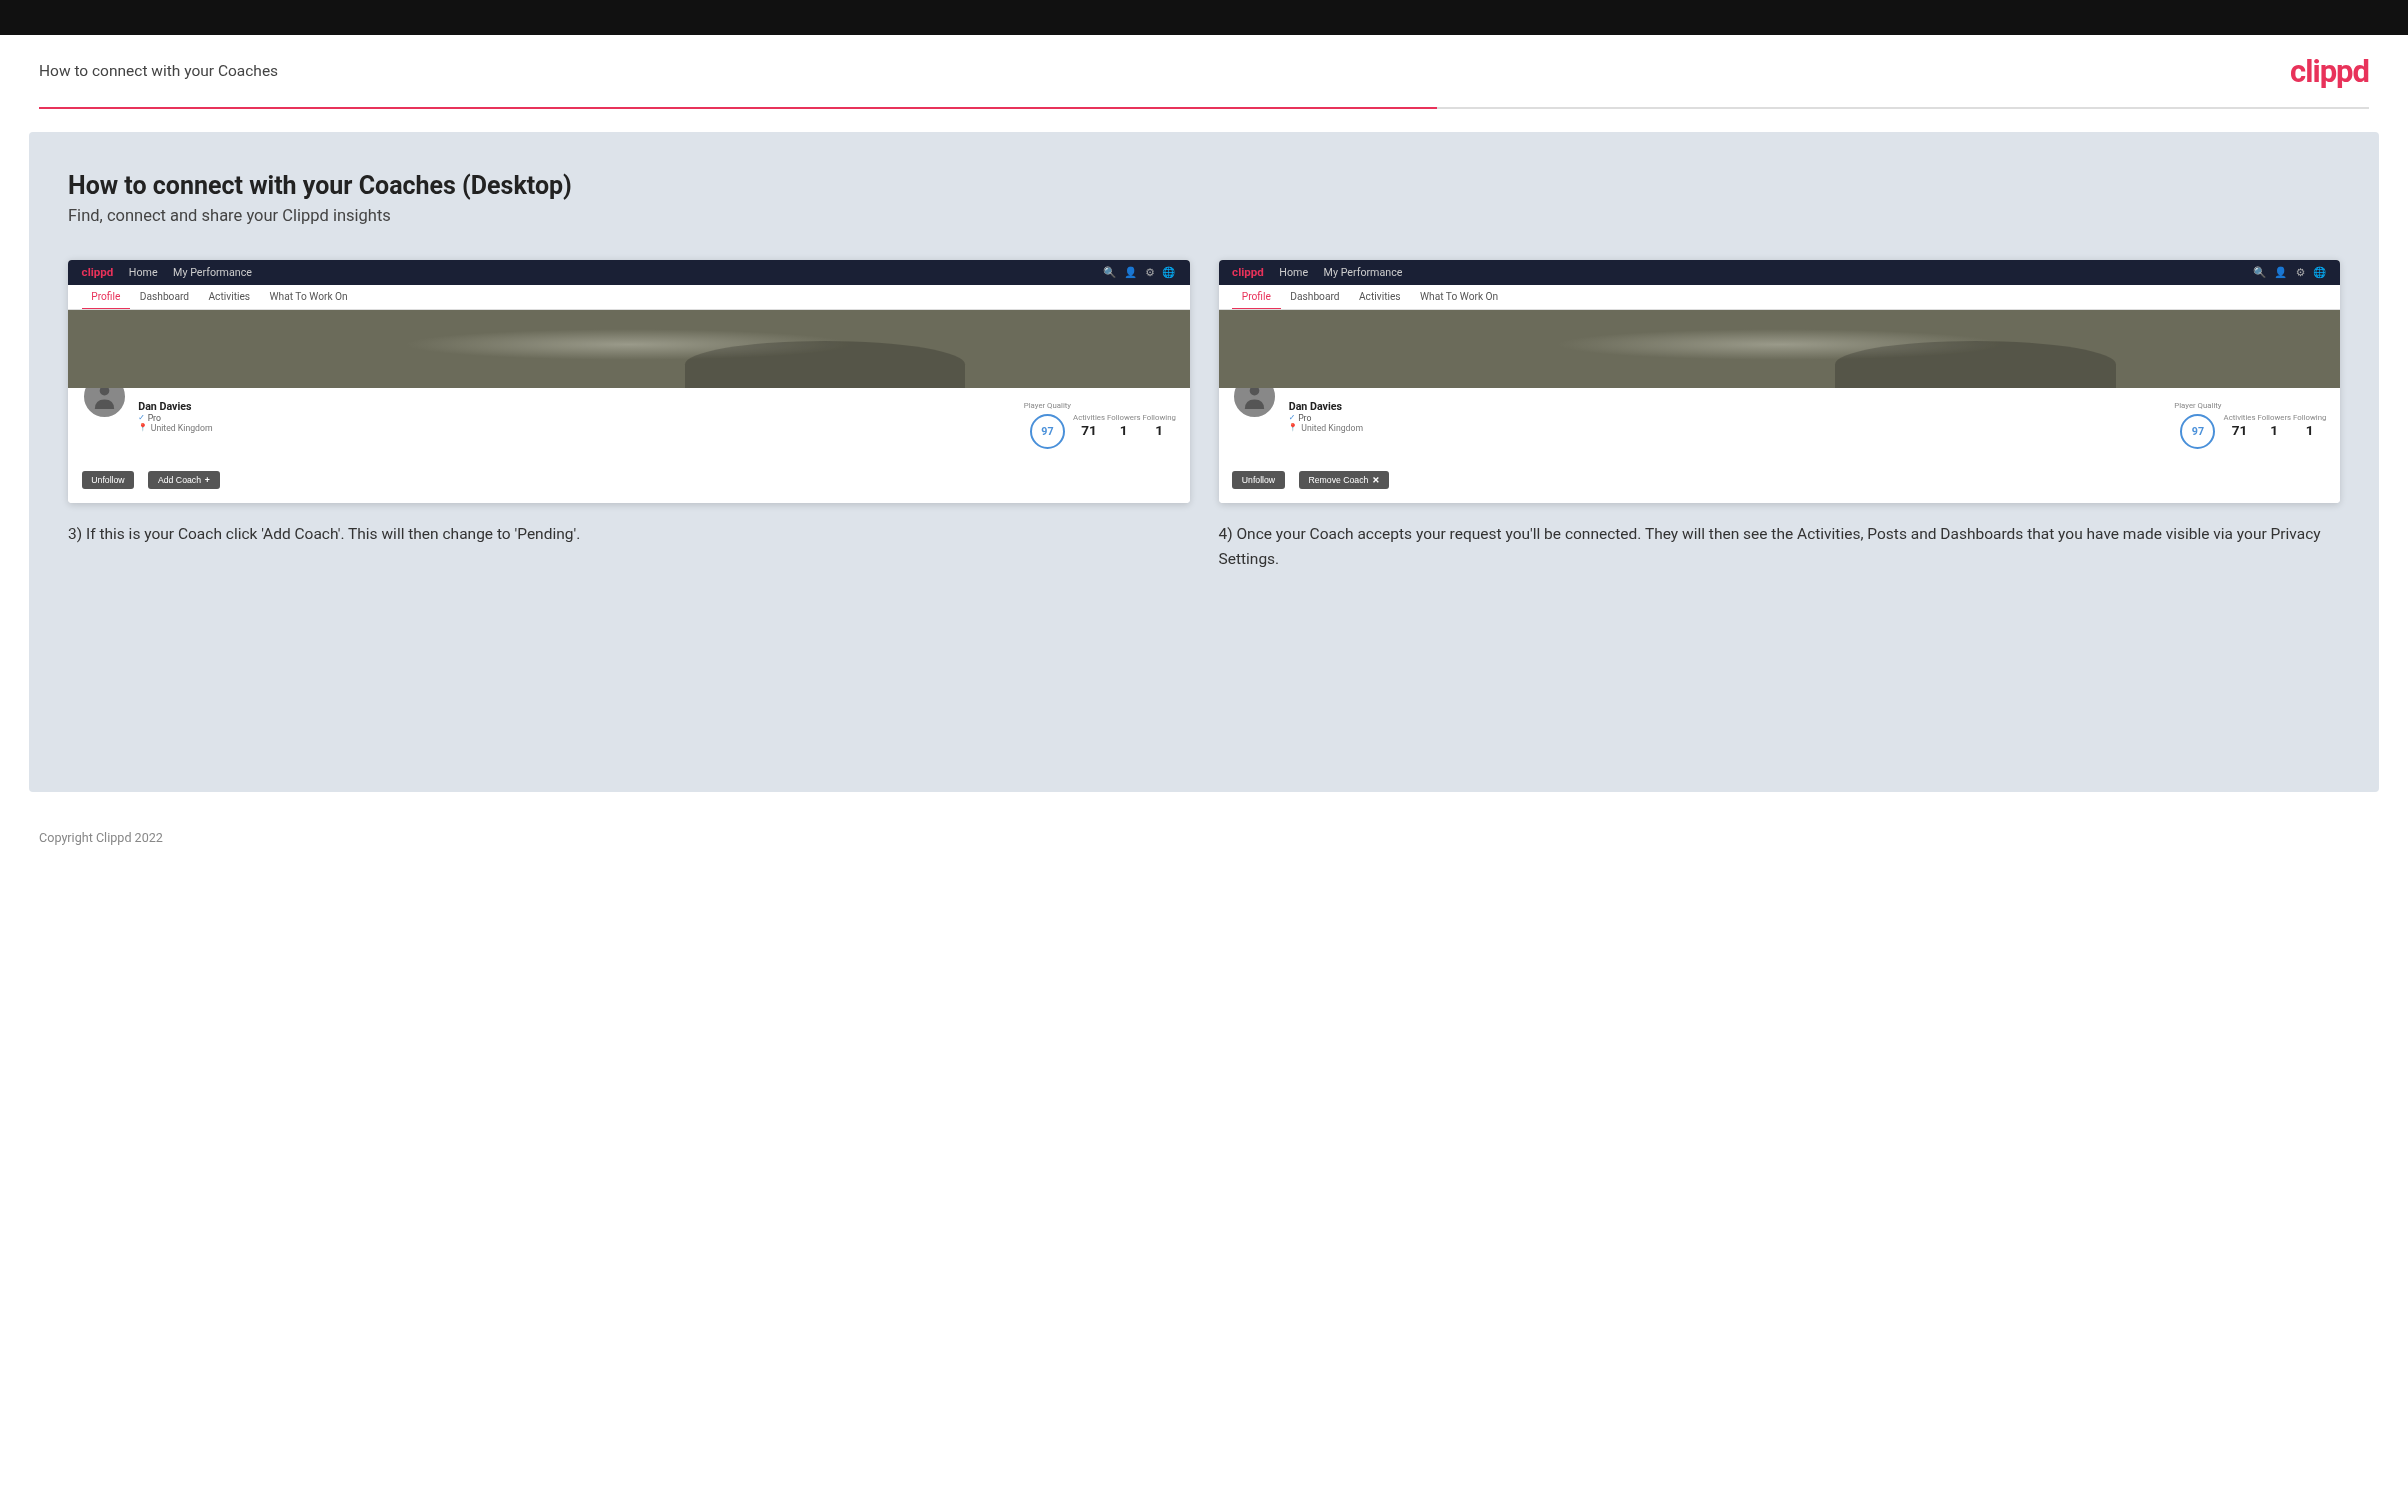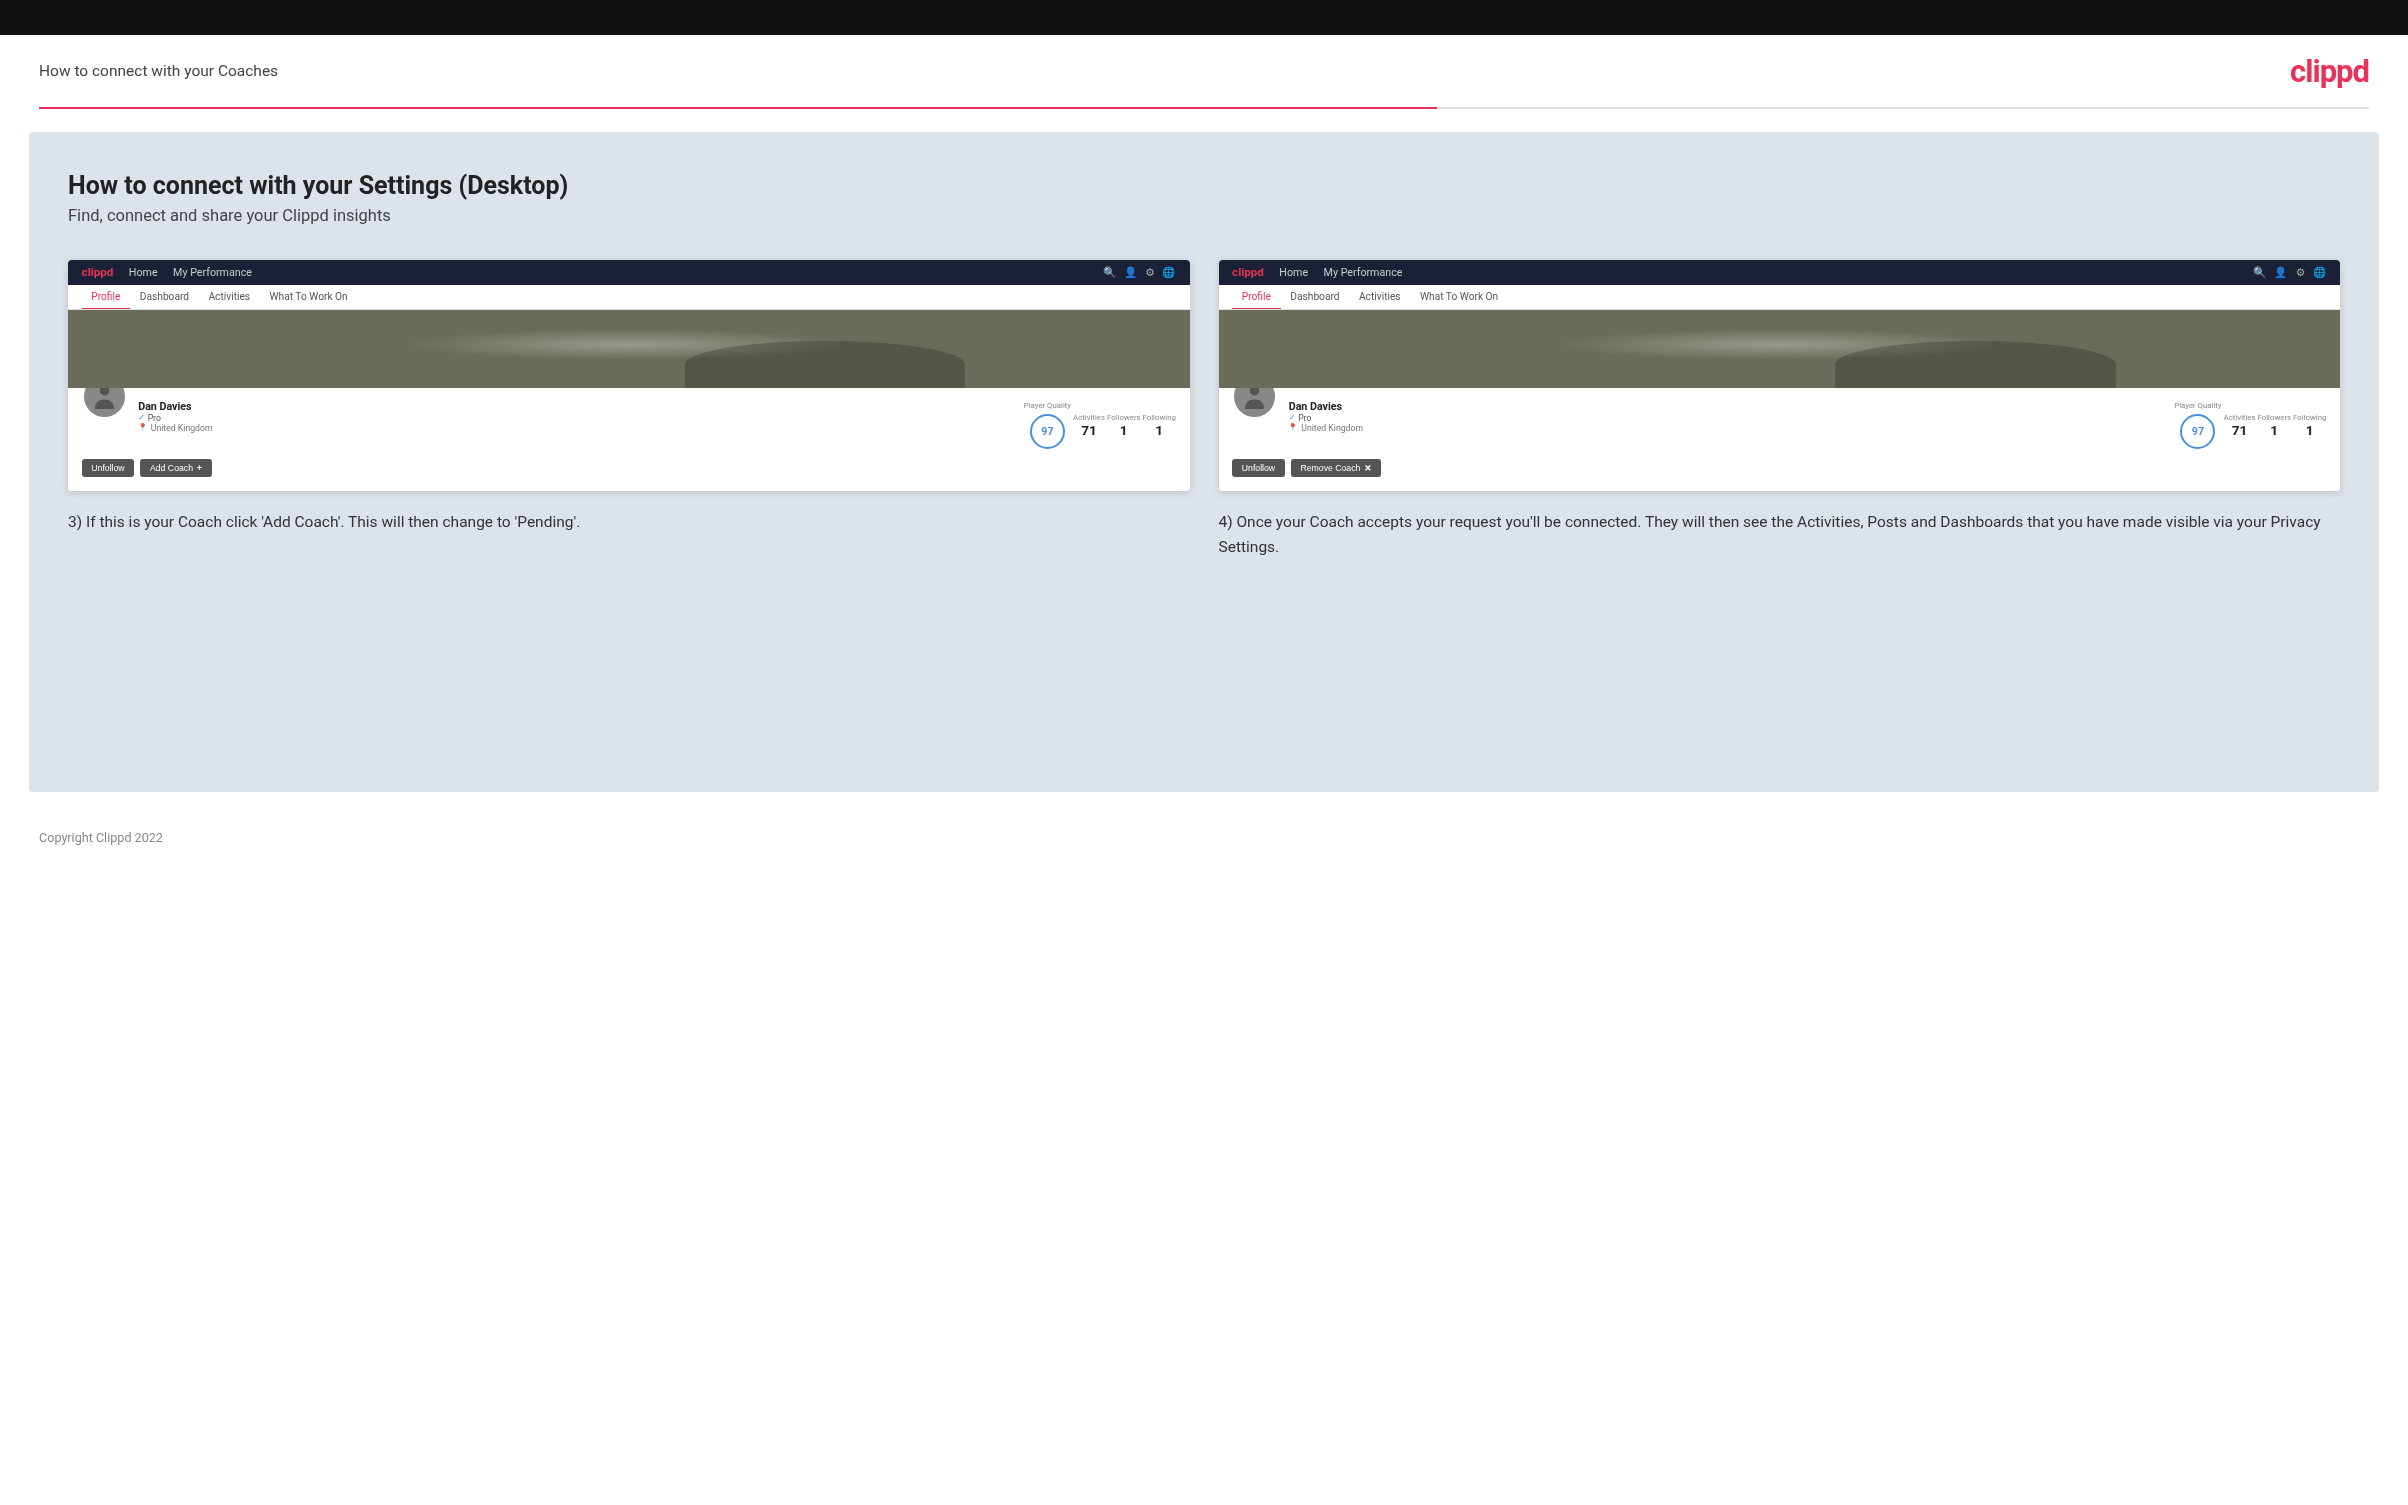--- a/index.html
+++ b/index.html
@@ -229,22 +229,22 @@
       align-items: center;
     }
     .mock-quality-label {
       font-size: 7.8px;
       color: #888;
       margin-bottom: 3.9px;
     }
 
     .mock-buttons-row {
       display: flex;
-      gap: 6px;
-      margin-top: 10px;
+      gap: 14px;
+      margin-top: 22px;
     }
     .mock-btn-unfollow {
       background: #555;
       color: #fff;
       border: none;
       border-radius: 2.9px;
       font-size: 8.7px;
       padding: 3.9px 9.7px;
       cursor: pointer;
     }
@@ -319,21 +319,21 @@
 
 <div class="header">
   <span class="header-title">How to connect with your Coaches</span>
   <span class="logo-text">clippd</span>
 </div>
 
 <div class="header-divider"></div>
 
 <div class="main-content">
 
-  <h1 class="page-heading">How to connect with your Settings (Desktop)</h1>
+  <h1 class="page-heading">How to connect with your Coaches (Desktop)</h1>
   <p class="page-subheading">Find, connect and share your Clippd insights</p>
 
   <div class="screenshots-row">
 
     <div class="screenshot-col">
 
       <div class="screenshot-box">
 
         <div class="mock-nav">
           <span class="mock-logo">clippd</span>

